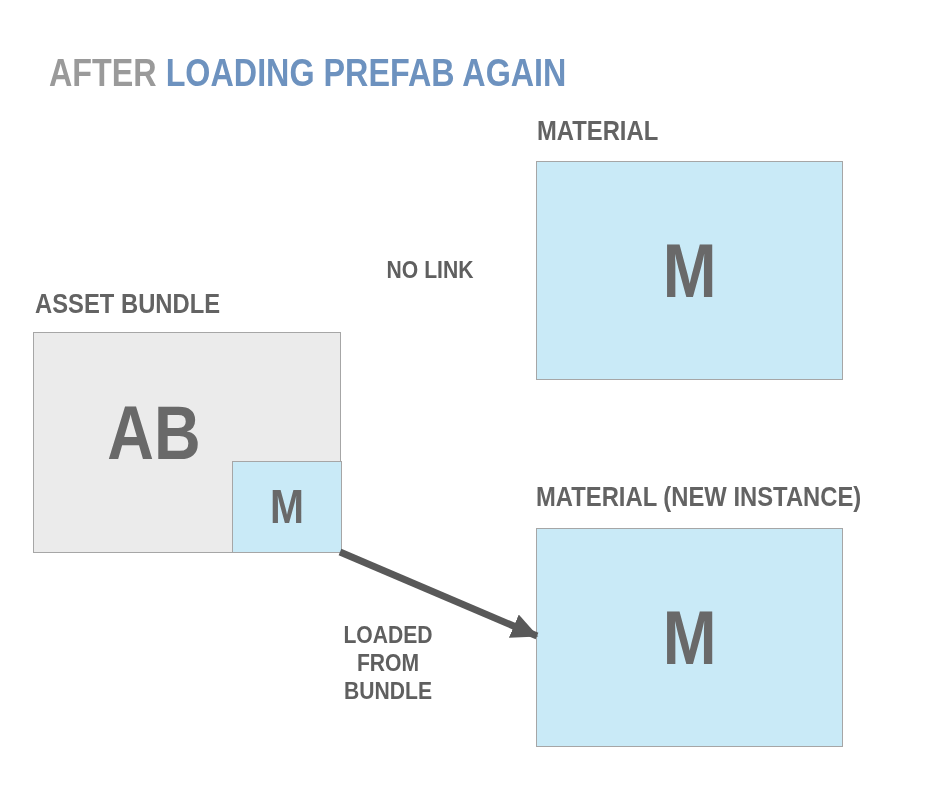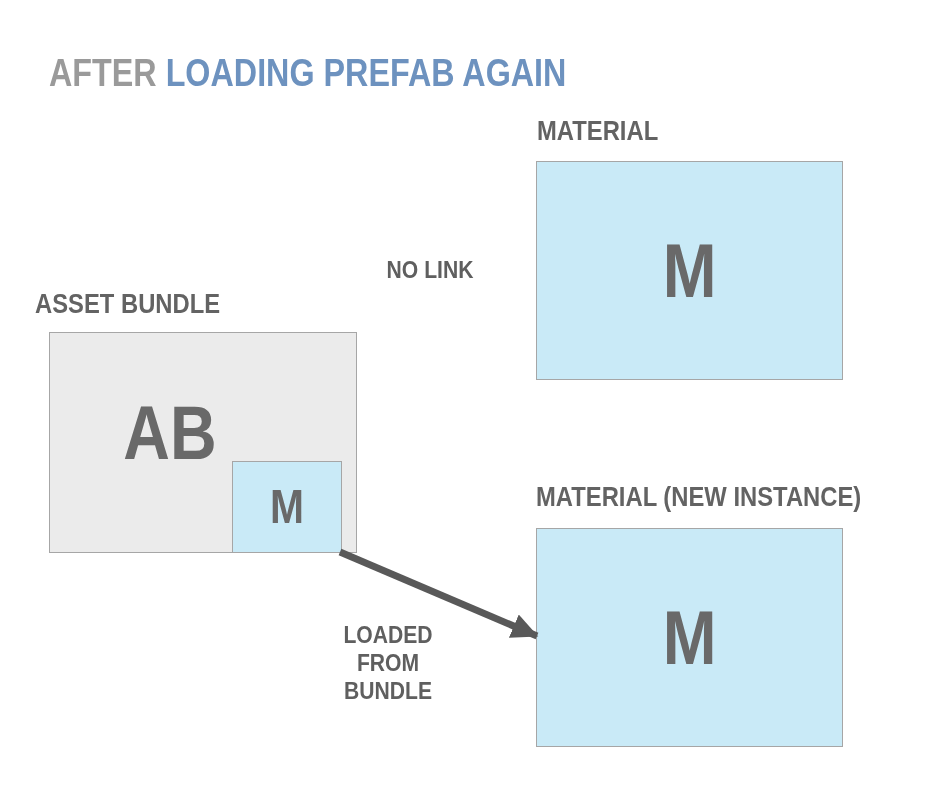--- a/index.html
+++ b/index.html
@@ -50,21 +50,21 @@
 
   .box {
     position: absolute;
     box-sizing: border-box;
     border: 1.5px solid #a6a6a6;
     display: flex;
     align-items: center;
     justify-content: center;
   }
   .box.blue { background: #c9eaf7; }
-  .box.gray { background: #ebebeb; margin-left: 16px; }
+  .box.gray { background: #ebebeb; }
 
   .material-box     { left: 536px; top: 161px; width: 307px; height: 219px; }
   .asset-bundle-box { left: 33px;  top: 332px; width: 308px; height: 221px; }
   .new-instance-box { left: 536px; top: 528px; width: 307px; height: 219px; }
   .bundled-material-box {
     left: 232px; top: 461px; width: 110px; height: 92px;
     z-index: 2;
   }
 
   .letter {

